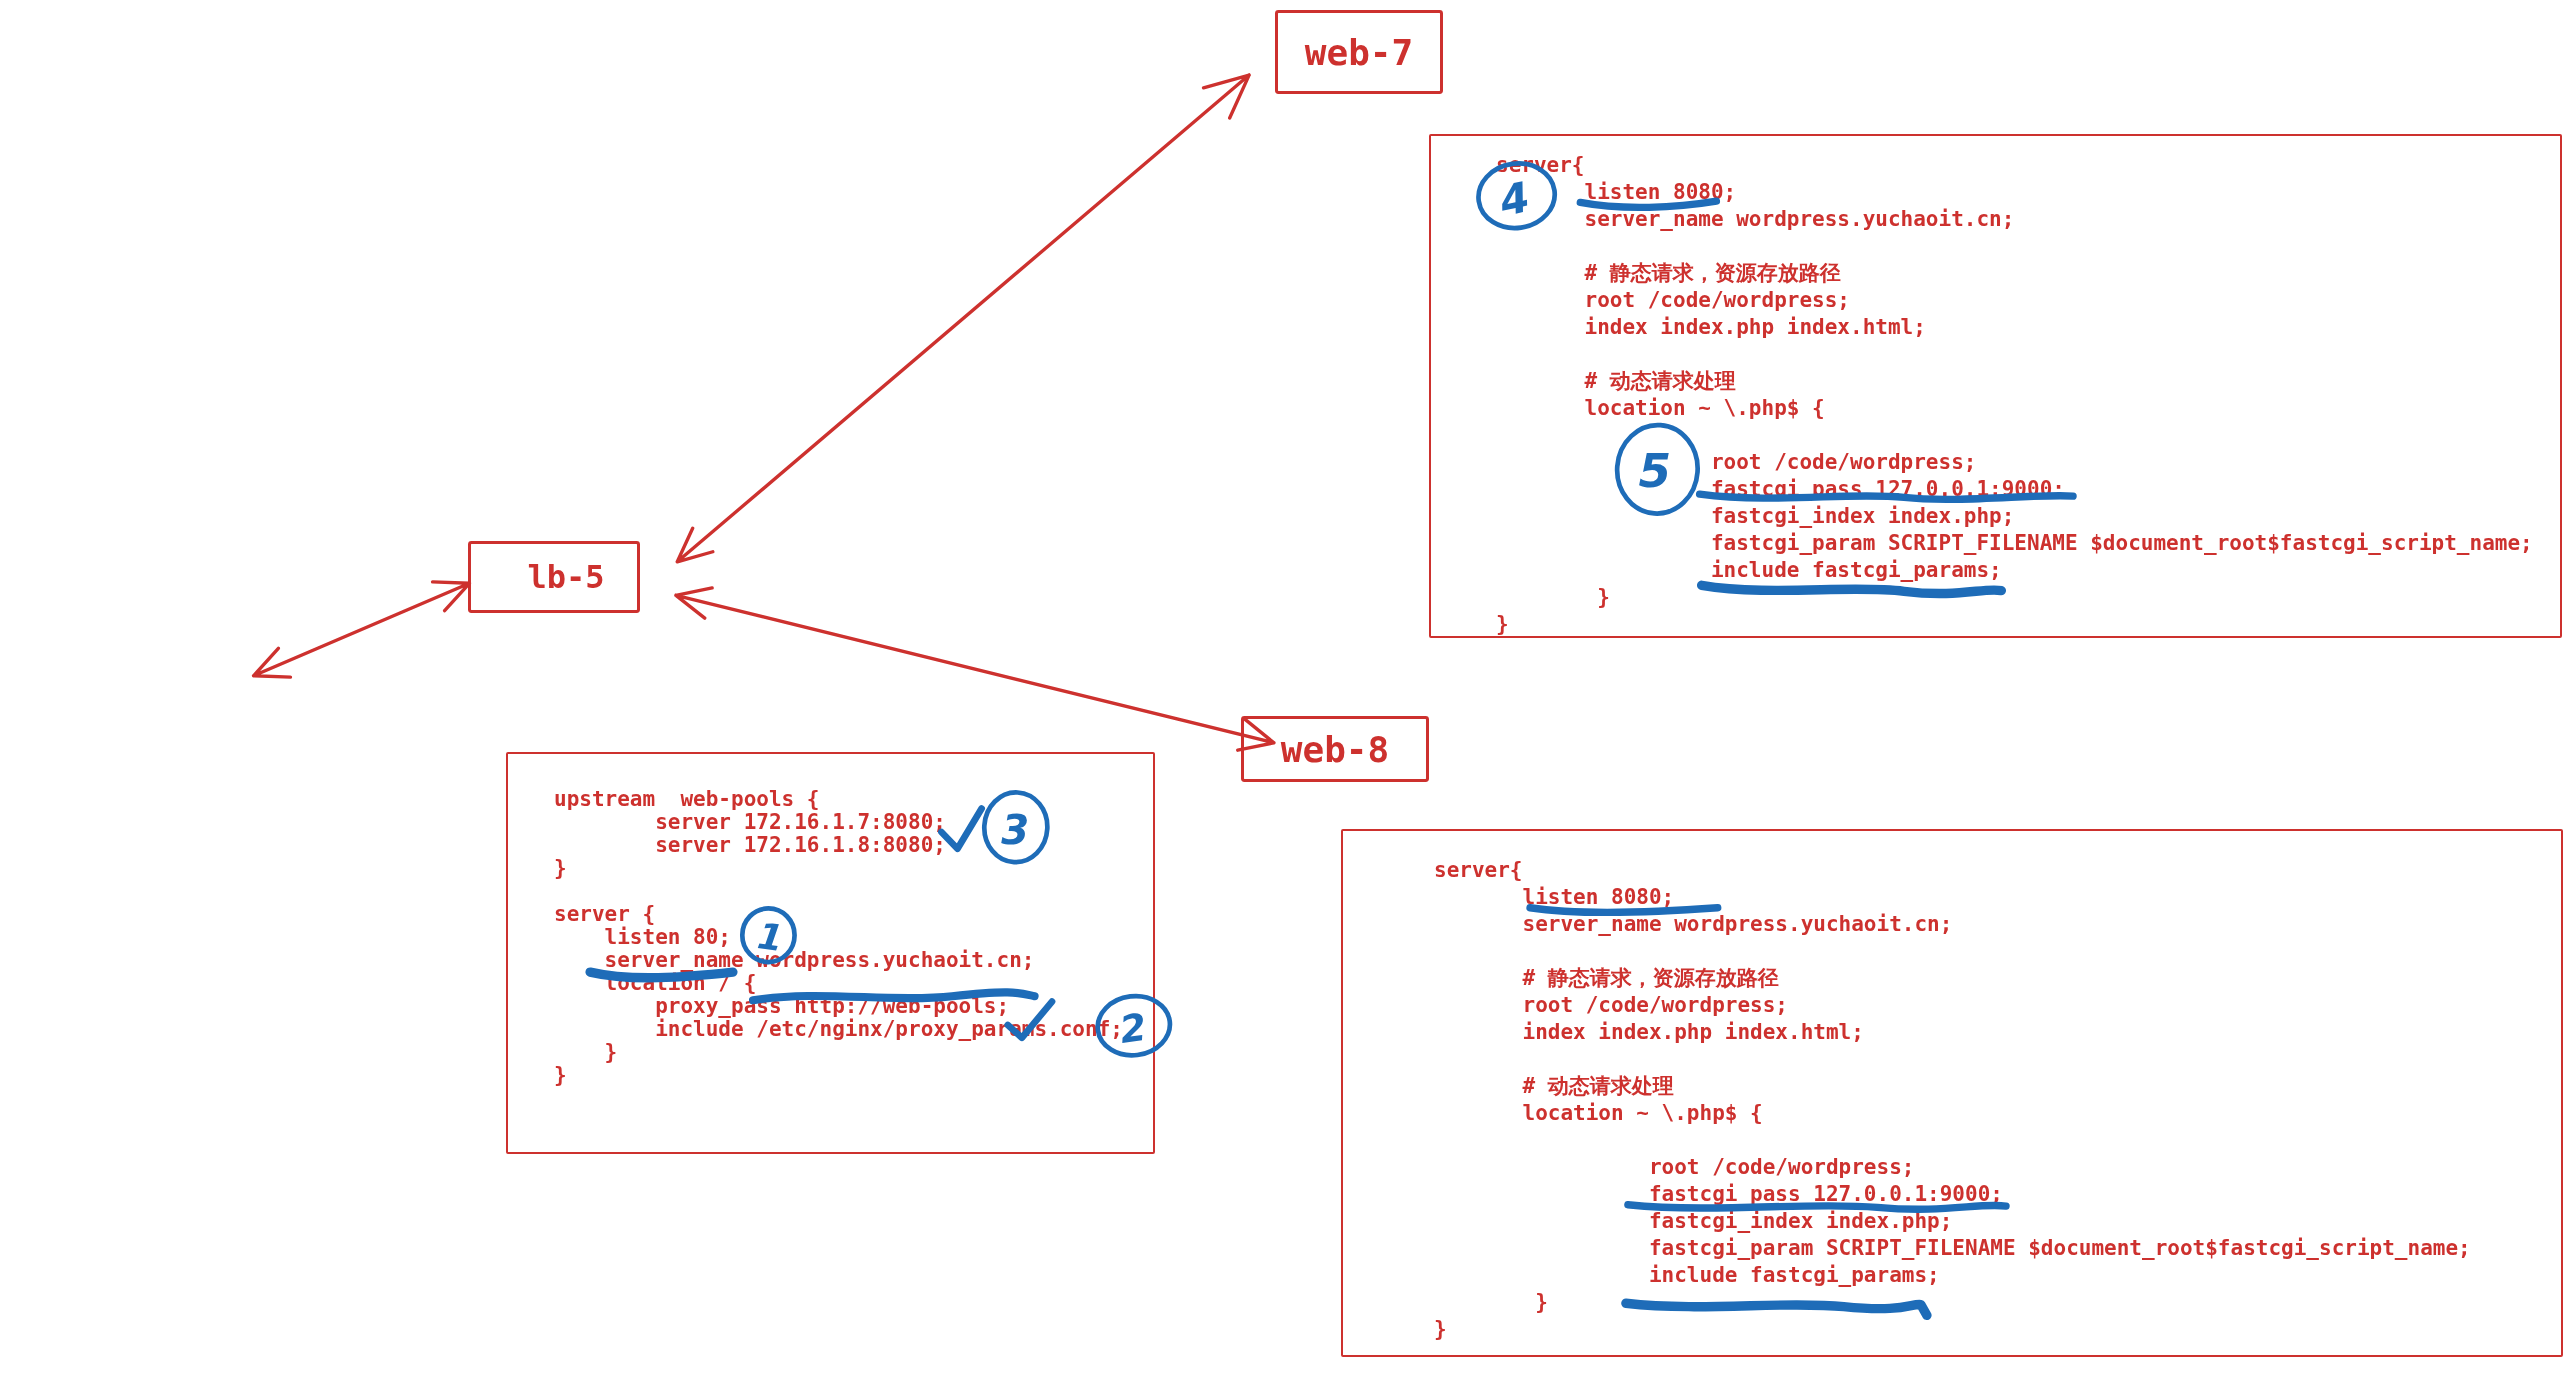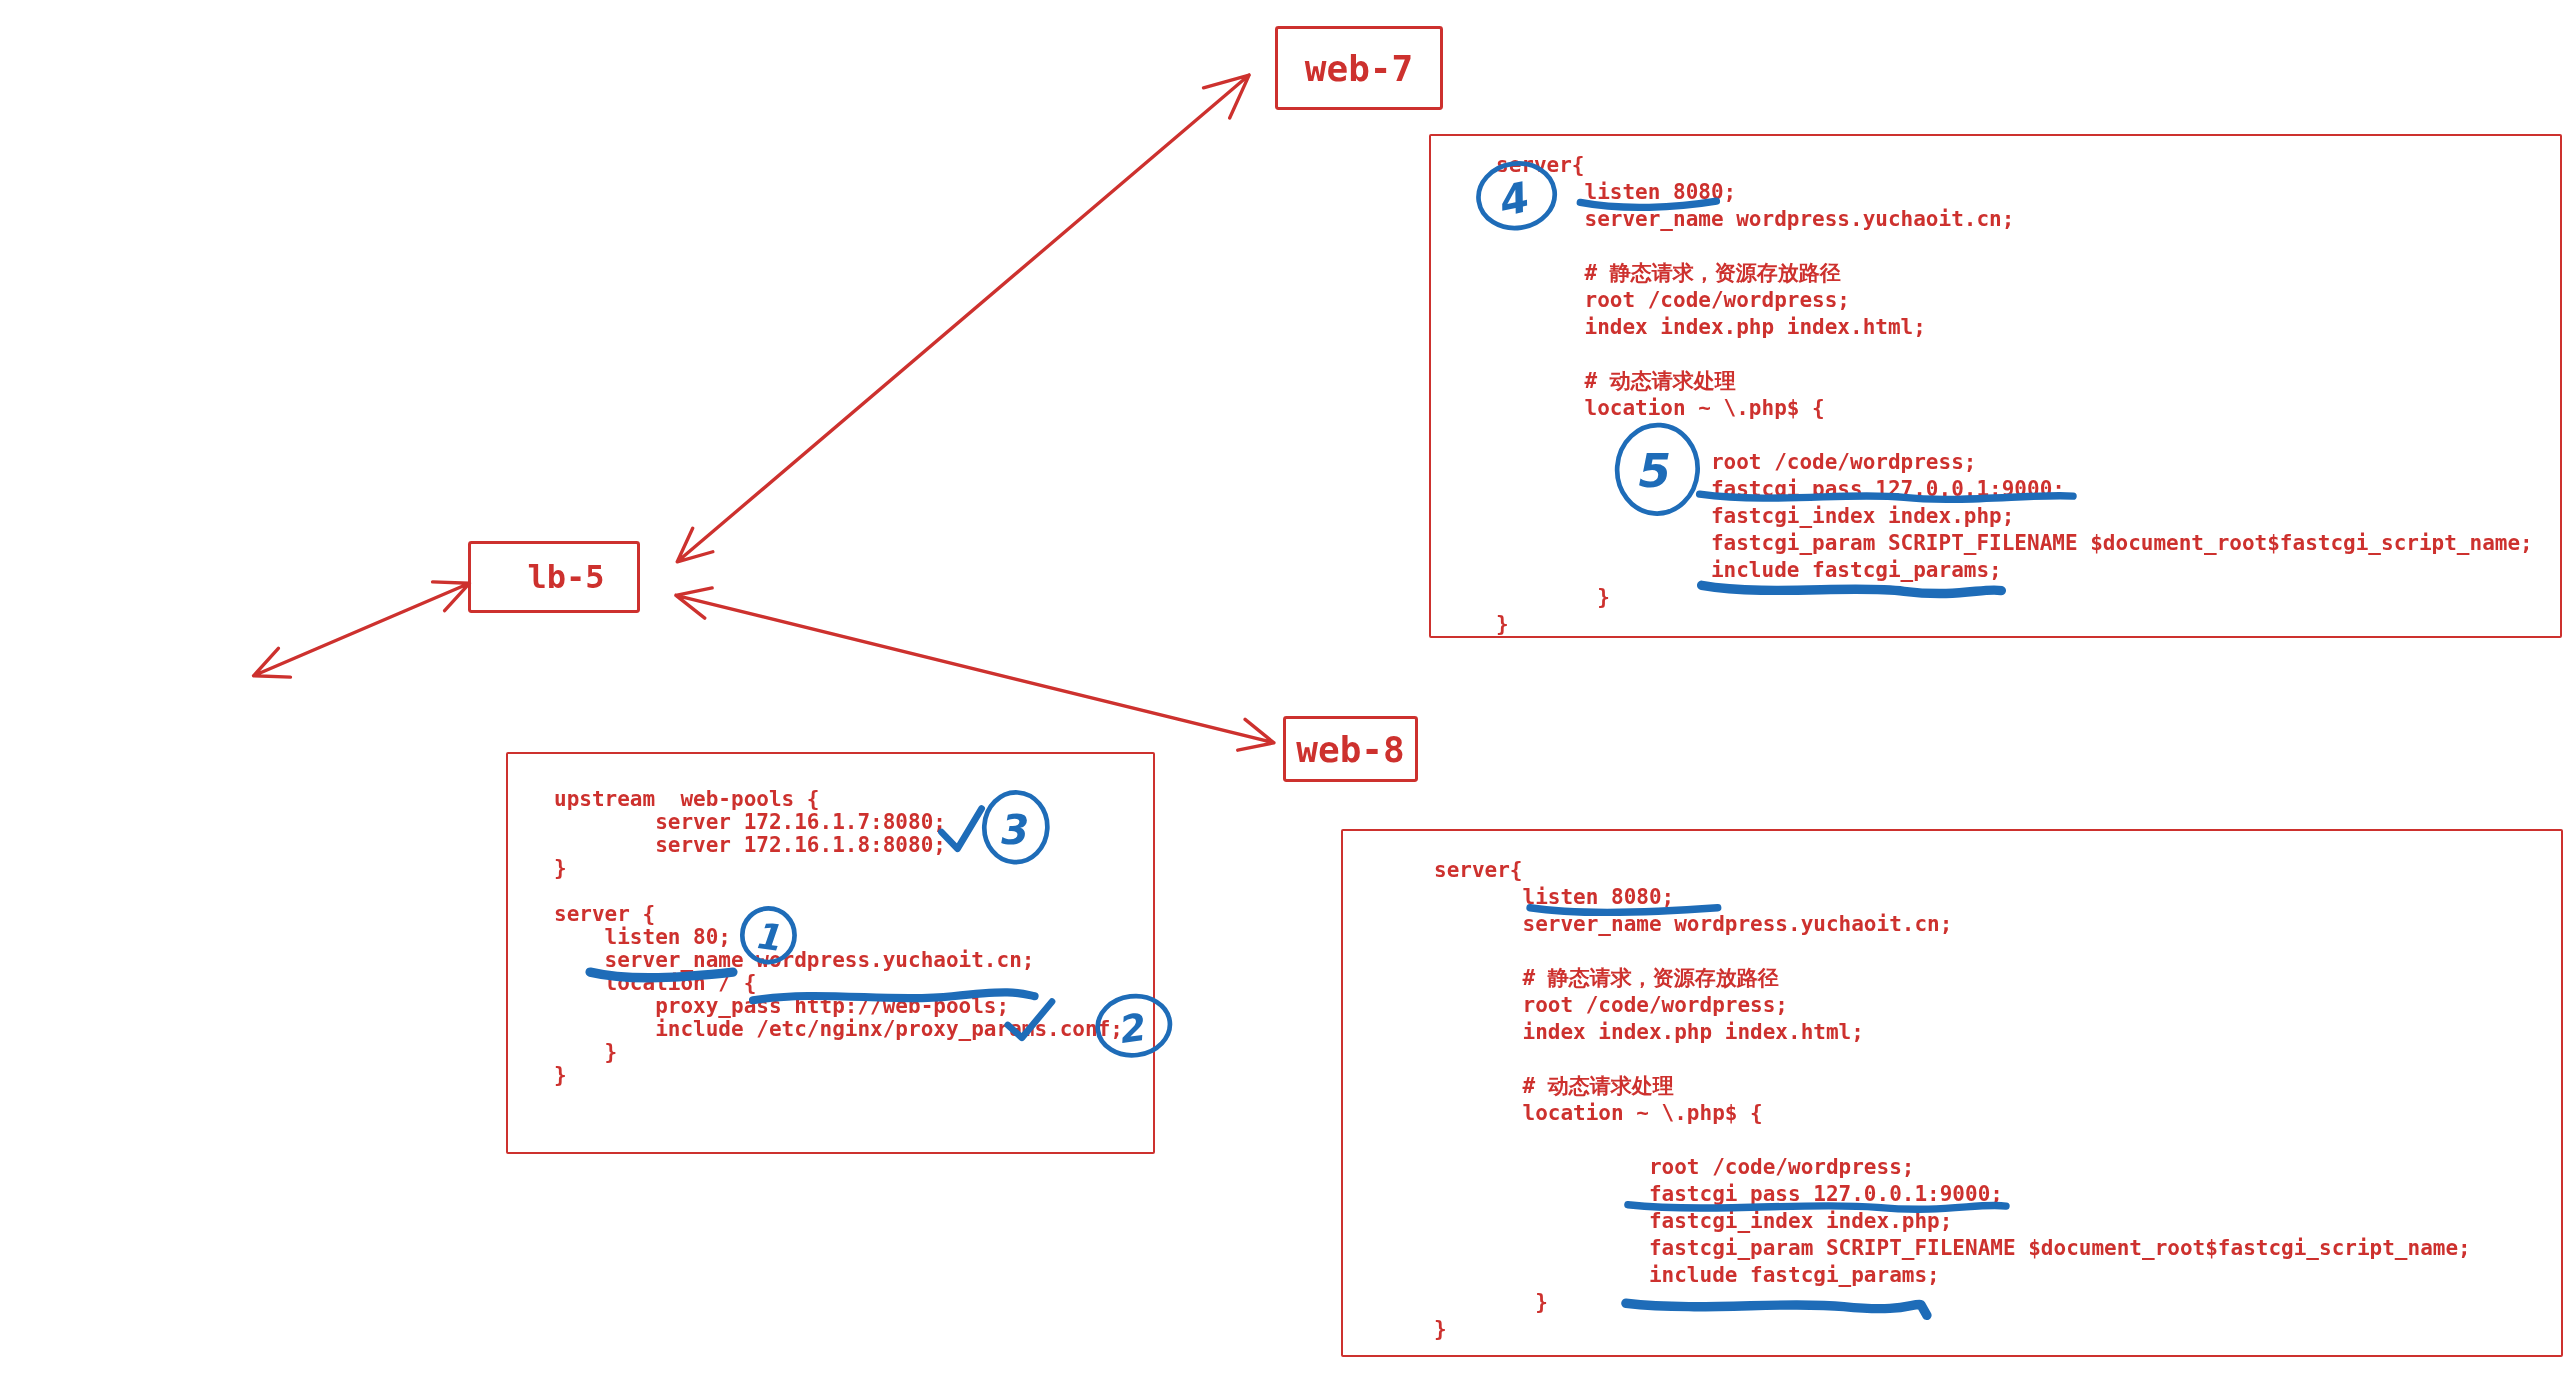--- a/index.html
+++ b/index.html
@@ -64,25 +64,25 @@
 </head>
 <body>
 
 <div class="canvas">
 
 
   <div class="node" style="left:468px;top:541px;width:172px;height:72px;padding-left:24px;">
     <span class="node-label" style="font-size:32px;">lb-5</span>
   </div>
 
-  <div class="node" style="left:1275px;top:10px;width:168px;height:84px;margin-top:16px;">
+  <div class="node" style="left:1275px;top:10px;width:168px;height:84px;">
     <span class="node-label" style="font-size:36px;">web-7</span>
   </div>
 
-  <div class="node" style="left:1283px;top:716px;width:135px;height:66px;">
+  <div class="node" style="left:1241px;top:716px;width:188px;height:66px;">
     <span class="node-label" style="font-size:36px;">web-8</span>
   </div>
 
   <div class="conf-frame" style="left:1429px;top:134px;width:1133px;height:504px;"></div>
   <pre class="code" style="left:1490px;top:146px;line-height:27px;">server{
        listen 8080;
        server_name wordpress.yuchaoit.cn;
 
        # 静态请求，资源存放路径
        root /code/wordpress;

